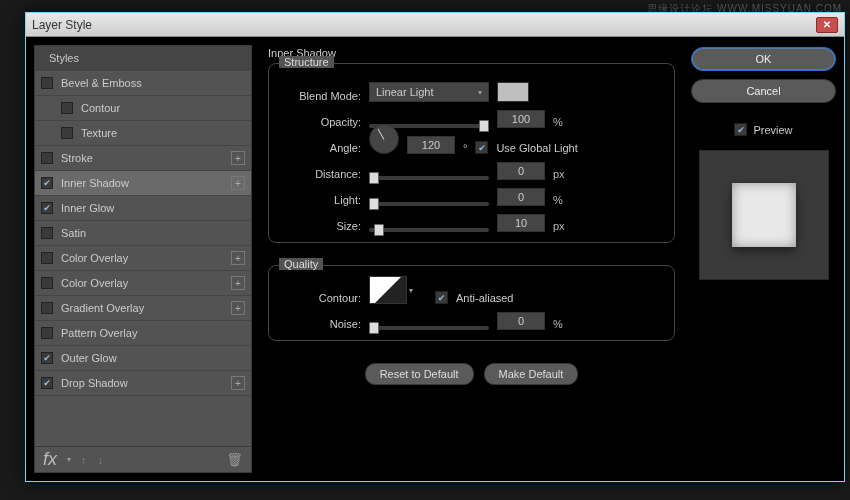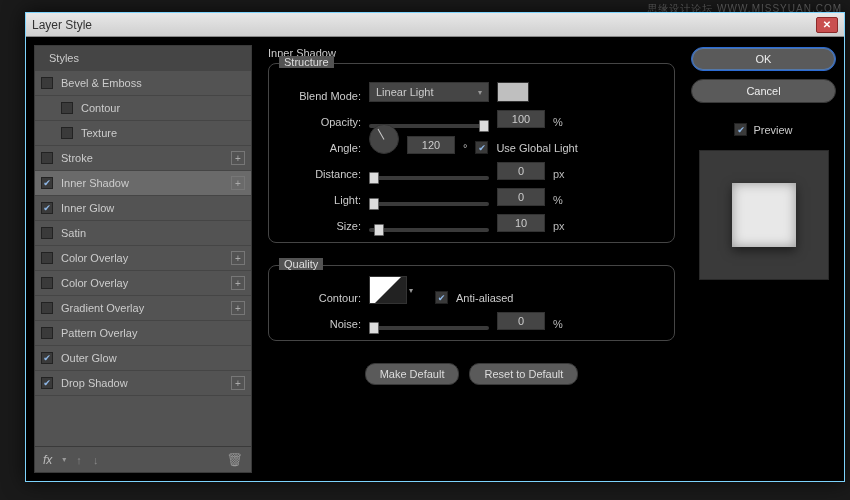--- a/index.html
+++ b/index.html
@@ -13,21 +13,21 @@
 .effectlist{border:1px solid #3a3a3a;flex:1;display:flex;flex-direction:column;background:#535353}
 .effrow{height:25px;display:flex;align-items:center;padding:0 6px;border-bottom:1px solid #454545;position:relative;cursor:pointer}
 .effrow.header{background:#454545;padding-left:14px}
 .effrow.selected{background:#6a6a6a}
 .effrow .cb{width:12px;height:12px;border:1px solid #222;background:#3a3a3a;margin-right:8px;display:flex;align-items:center;justify-content:center}
 .effrow .cb.checked::after{content:"✔";color:#8fb8e8;font-size:9px}
 .effrow .lbl{flex:1}
 .effrow.sub{padding-left:26px}
 .plus{width:14px;height:14px;border:1px solid #777;display:flex;align-items:center;justify-content:center;font-size:10px;color:#aaa;margin-left:auto}
 .listfooter{height:26px;border-top:1px solid #3a3a3a;display:flex;align-items:center;padding:0 8px;gap:10px}
-.fxicon{font-style:italic;font-size:12px;color:#bbb}
+.fxicon{font-style:italic;font-size:18px;color:#bbb}
 .arrows{color:#888;letter-spacing:4px}
 .trash{margin-left:auto;color:#999;font-size:13px}
 .midcol{flex:1;padding:2px 6px}
 .group{border:1px solid #454545;border-radius:8px;padding:12px 14px 10px;margin-bottom:22px;position:relative}
 .group .legend{position:absolute;top:-8px;left:10px;background:#535353;padding:0 5px;color:#ddd;font-size:11px}
 .row{display:flex;align-items:flex-end;height:26px;gap:8px}
 .row .rlabel{width:78px;text-align:right;color:#ccc}
 .select{width:120px;height:20px;background:#454545;border:1px solid #333;padding:0 6px;display:flex;align-items:center;justify-content:space-between}
 .select .caret{font-size:8px;color:#999}
 .swatch{width:32px;height:20px;background:#bfbfbf;border:1px solid #333}
@@ -209,22 +209,22 @@
           <div class="rlabel">Noise:</div>
           <div class="slider">
               <div class="thumb" style="left:0"></div>
             </div>
           <div class="numfield">0</div>
           <div class="unit">%</div>
         </div>
       </div>
 
       <div class="btns">
+        <div class="btn">Reset to Default</div>
         <div class="btn">Make Default</div>
-        <div class="btn">Reset to Default</div>
       </div>
     </div>
 
     <div class="rightcol">
       <div class="rbtn primary">OK</div>
       <div class="rbtn">Cancel</div>
       <div class="previewrow">
         <div class="cb2 checked"></div>
         <span>Preview</span>
       </div>

